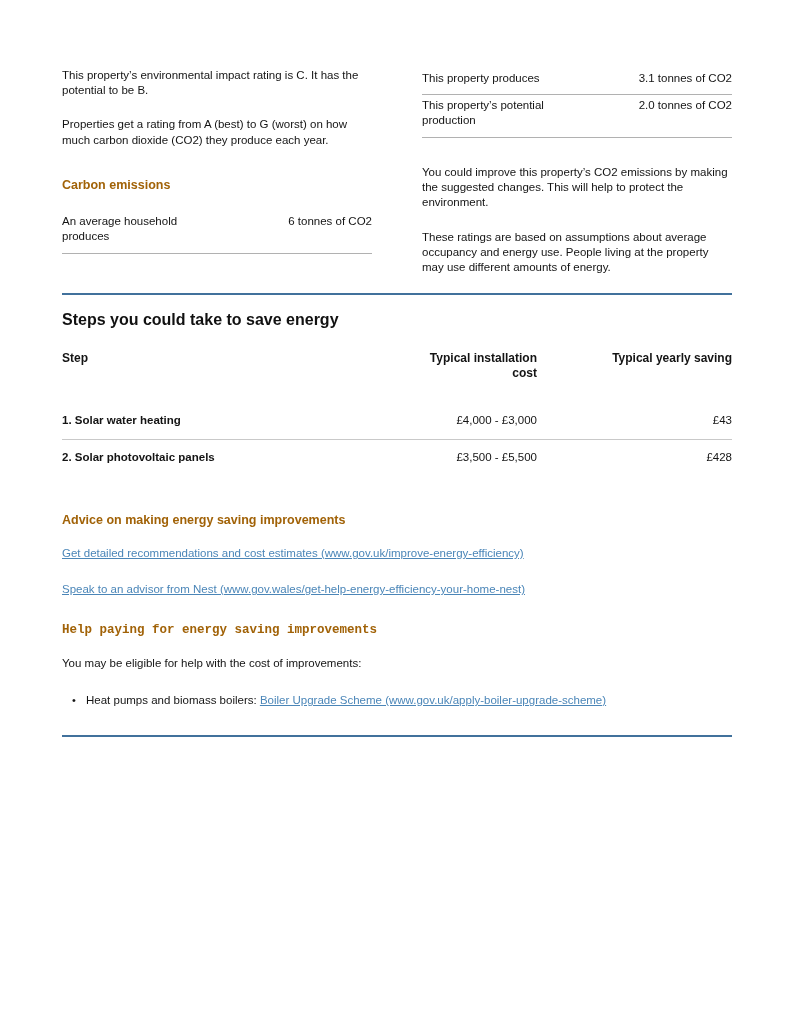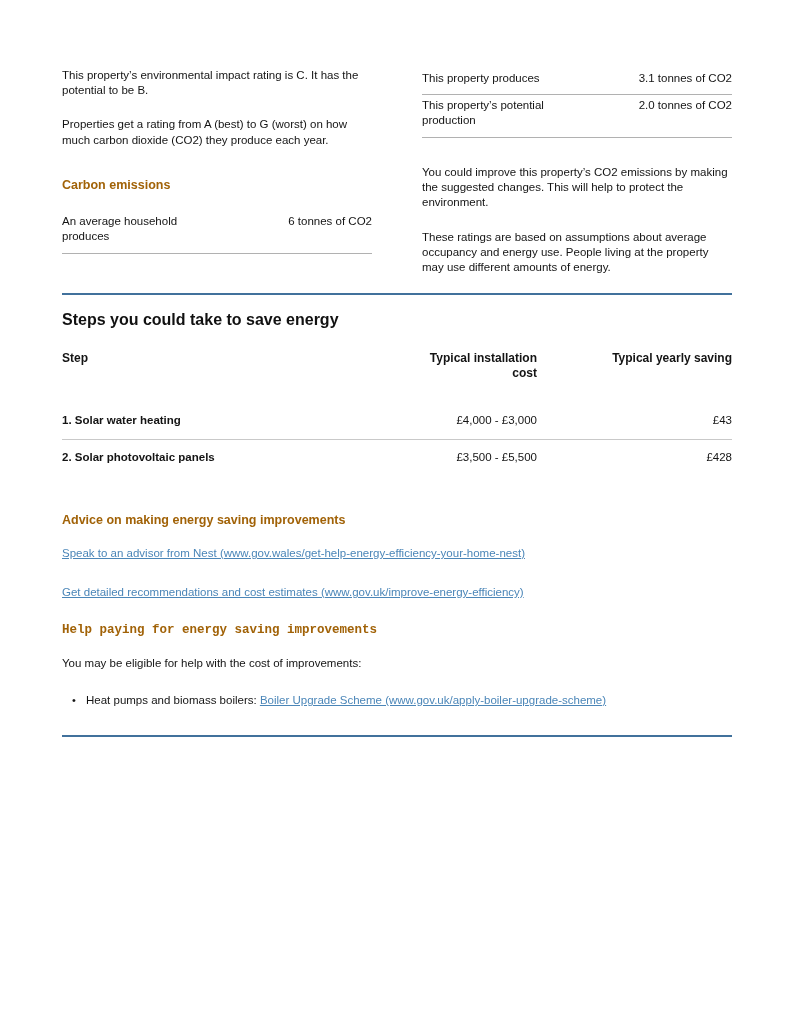--- a/index.html
+++ b/index.html
@@ -122,22 +122,22 @@
     </div>
     <div class="steps-row data">
       <div class="c1">2. Solar photovoltaic panels</div>
       <div class="c2">£3,500 - £5,500</div>
       <div class="c3">£428</div>
     </div>
   </div>
 
   <h2 class="sub advice-heading">Advice on making energy saving improvements</h2>
 
+  <a class="lnk block-link" href="#">Get detailed recommendations and cost estimates (www.gov.uk/improve-energy-efficiency)</a>
   <a class="lnk block-link" style="margin-bottom:24px" href="#">Speak to an advisor from Nest (www.gov.wales/get-help-energy-efficiency-your-home-nest)</a>
-  <a class="lnk block-link" href="#">Get detailed recommendations and cost estimates (www.gov.uk/improve-energy-efficiency)</a>
 
   <h2 class="sub help-heading">Help paying for energy saving improvements</h2>
 
   <p class="help-intro">You may be eligible for help with the cost of improvements:</p>
 
   <div class="bullet-row">
     <span class="bullet-dot">•</span>
     <span><span>Heat pumps and biomass boilers: </span><a class="lnk" href="#">Boiler Upgrade Scheme (www.gov.uk/apply-boiler-upgrade-scheme)</a></span>
   </div>
 

